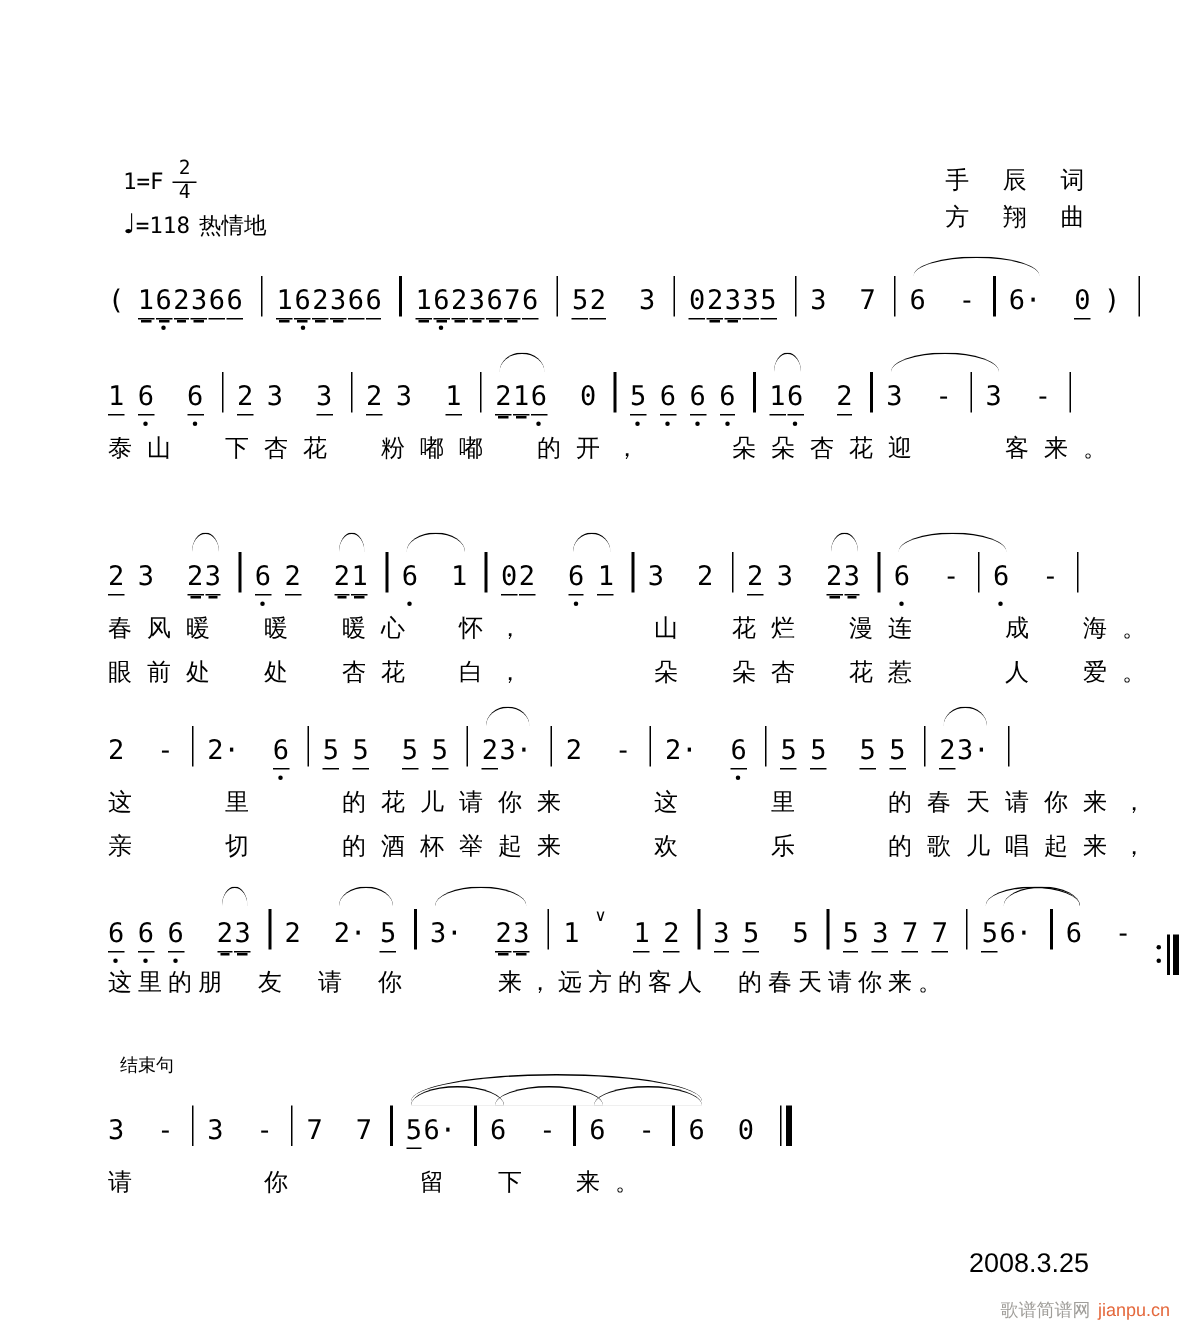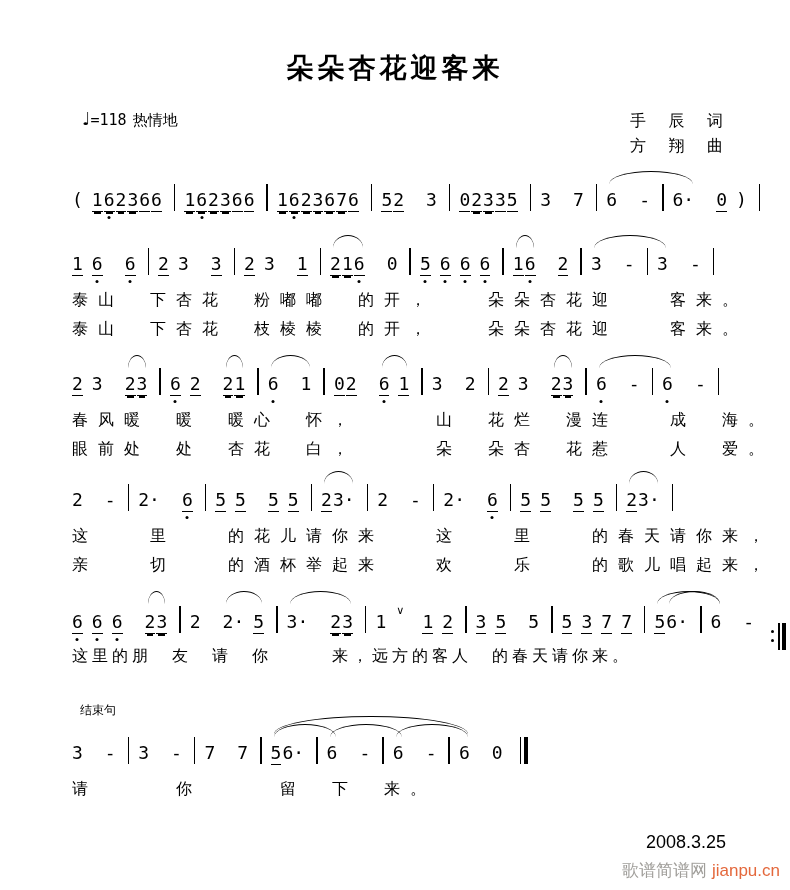--- a/index.html
+++ b/index.html
@@ -36,49 +36,54 @@
   .finbar .thin,.repbar .thin{width:1.5px;height:27px;background:#000;display:inline-block;margin-right:2.5px;}
   .finbar .thick,.repbar .thick{width:4px;height:27px;background:#000;display:inline-block;}
   .repbar .dots{display:inline-flex;flex-direction:column;gap:6px;margin-right:4px;}
   .repbar .dots b{width:3px;height:3px;border-radius:50%;background:#000;display:block;}
   .arc{position:absolute;top:3px;height:12px;border-top:1.6px solid #000;
        border-radius:50% 50% 0 0 / 100% 100% 0 0;}
   .arc.hi{top:-5px;height:17px;}
   .lyric{margin-top:7px;font-size:16px;letter-spacing:10px;white-space:pre;line-height:22px;}
   .s5 .lyric{letter-spacing:4px;}
   .date{position:absolute;right:64px;top:832px;font-size:18px;}
-  .watermark{position:absolute;right:10px;bottom:8px;font-size:17px;}
+  .watermark{position:absolute;right:10px;bottom:8px;font-size:12px;}
   .wm-gray{color:#a09e9a;}
   .wm-orange{color:#e4683c;margin-left:5px;}
 </style>
 </head>
 <body>
 
 <div class="sheet">
-  <h1 class="title">朵朵杏花迎客来</h1>
 
   <div class="keyblock">
+    <div class="keyline">
+      <span>1=F</span>
+      <span class="frac">
+        <span class="num">2</span>
+        <span class="den">4</span>
+      </span>
+    </div>
     <div class="tempoline">
       <span class="notehead">♩</span><span>=118</span><span class="expr">热情地</span>
     </div>
   </div>
 
   <div class="credits">
     <div>手 辰 词</div>
     <div>方 翔 曲</div>
   </div>
 
   <div id="score">
       <div class="system s1">
         <div class="notes"><span class="tok ">(</span><span class="tok u2 j">1</span><span class="tok u2 lo j">6</span><span class="tok u2 j">2</span><span class="tok u2 j">3</span><span class="tok u1 j">6</span><span class="tok u1">6</span><span class="bar"></span><span class="tok u2 j">1</span><span class="tok u2 lo j">6</span><span class="tok u2 j">2</span><span class="tok u2 j">3</span><span class="tok u1 j">6</span><span class="tok u1">6</span><span class="bar"></span><span class="tok u2 j">1</span><span class="tok u2 lo j">6</span><span class="tok u2 j">2</span><span class="tok u2 j">3</span><span class="tok u2 j">6</span><span class="tok u2 j">7</span><span class="tok u1">6</span><span class="bar"></span><span class="tok u1 j">5</span><span class="tok u1">2</span><span class="tok sp">3</span><span class="bar"></span><span class="tok u1 j">0</span><span class="tok u2 j">2</span><span class="tok u2 j">3</span><span class="tok u1 j">3</span><span class="tok u1">5</span><span class="bar"></span><span class="tok ">3</span><span class="tok sp">7</span><span class="bar"></span><span class="tok ">6</span><span class="tok sp">-</span><span class="bar"></span><span class="tok ">6·</span><span class="tok u1 sp">0</span><span class="tok ">)</span><span class="bar"></span><div class="arc" style="left: 537px; width: 84px;"></div></div>
       </div>
       <div class="system s2">
         <div class="notes"><span class="tok u1">1</span><span class="tok u1 lo">6</span><span class="tok u1 lo sp">6</span><span class="bar"></span><span class="tok u1">2</span><span class="tok ">3</span><span class="tok u1 sp">3</span><span class="bar"></span><span class="tok u1">2</span><span class="tok ">3</span><span class="tok u1 sp">1</span><span class="bar"></span><span class="tok u2 j">2</span><span class="tok u2 j">1</span><span class="tok u1 lo">6</span><span class="tok sp">0</span><span class="bar"></span><span class="tok u1 lo">5</span><span class="tok u1 lo">6</span><span class="tok u1 lo">6</span><span class="tok u1 lo">6</span><span class="bar"></span><span class="tok u1 j">1</span><span class="tok u1 lo">6</span><span class="tok u1 sp">2</span><span class="bar"></span><span class="tok ">3</span><span class="tok sp">-</span><span class="bar"></span><span class="tok ">3</span><span class="tok sp">-</span><span class="bar"></span><div class="arc" style="left: 261px; width: 30px;"></div><div class="arc" style="left: 444px; width: 18px;"></div><div class="arc" style="left: 522px; width: 72px;"></div></div>
         <div class="lyric">泰山　下杏花　粉嘟嘟　的开，　　朵朵杏花迎　　客来。</div>
-        <div class="lyric">泰山　下杏花　枝棱棱　的开，　　朵朵杏花迎　　客来。</div>
       </div>
       <div class="system s3">
         <div class="notes"><span class="tok u1">2</span><span class="tok ">3</span><span class="tok u2 j sp">2</span><span class="tok u2">3</span><span class="bar"></span><span class="tok u1 lo">6</span><span class="tok u1">2</span><span class="tok u2 j sp">2</span><span class="tok u2">1</span><span class="bar"></span><span class="tok lo">6</span><span class="tok sp">1</span><span class="bar"></span><span class="tok u1 j">0</span><span class="tok u1">2</span><span class="tok u1 lo sp">6</span><span class="tok u1">1</span><span class="bar"></span><span class="tok ">3</span><span class="tok sp">2</span><span class="bar"></span><span class="tok u1">2</span><span class="tok ">3</span><span class="tok u2 j sp">2</span><span class="tok u2">3</span><span class="bar"></span><span class="tok lo">6</span><span class="tok sp">-</span><span class="bar"></span><span class="tok lo">6</span><span class="tok sp">-</span><span class="bar"></span><div class="arc" style="left: 56px; width: 18px;"></div><div class="arc" style="left: 154px; width: 17px;"></div><div class="arc" style="left: 199px; width: 39px;"></div><div class="arc" style="left: 310px; width: 25px;"></div><div class="arc" style="left: 482px; width: 18px;"></div><div class="arc" style="left: 527px; width: 72px;"></div></div>
         <div class="lyric">春风暖　暖　暖心　怀，　　　山　花烂　漫连　　成　海。</div>
         <div class="lyric">眼前处　处　杏花　白，　　　朵　朵杏　花惹　　人　爱。</div>
       </div>
       <div class="system s4">
         <div class="notes"><span class="tok ">2</span><span class="tok sp">-</span><span class="bar"></span><span class="tok ">2·</span><span class="tok u1 lo sp">6</span><span class="bar"></span><span class="tok u1">5</span><span class="tok u1">5</span><span class="tok u1 sp">5</span><span class="tok u1">5</span><span class="bar"></span><span class="tok u1 j">2</span><span class="tok ">3·</span><span class="bar"></span><span class="tok ">2</span><span class="tok sp">-</span><span class="bar"></span><span class="tok ">2·</span><span class="tok u1 lo sp">6</span><span class="bar"></span><span class="tok u1">5</span><span class="tok u1">5</span><span class="tok u1 sp">5</span><span class="tok u1">5</span><span class="bar"></span><span class="tok u1 j">2</span><span class="tok ">3·</span><span class="bar"></span><div class="arc" style="left: 252px; width: 29px;"></div><div class="arc" style="left: 557px; width: 29px;"></div></div>
         <div class="lyric">这　　里　　的花儿请你来　　这　　里　　的春天请你来，</div>
         <div class="lyric">亲　　切　　的酒杯举起来　　欢　　乐　　的歌儿唱起来，</div>

